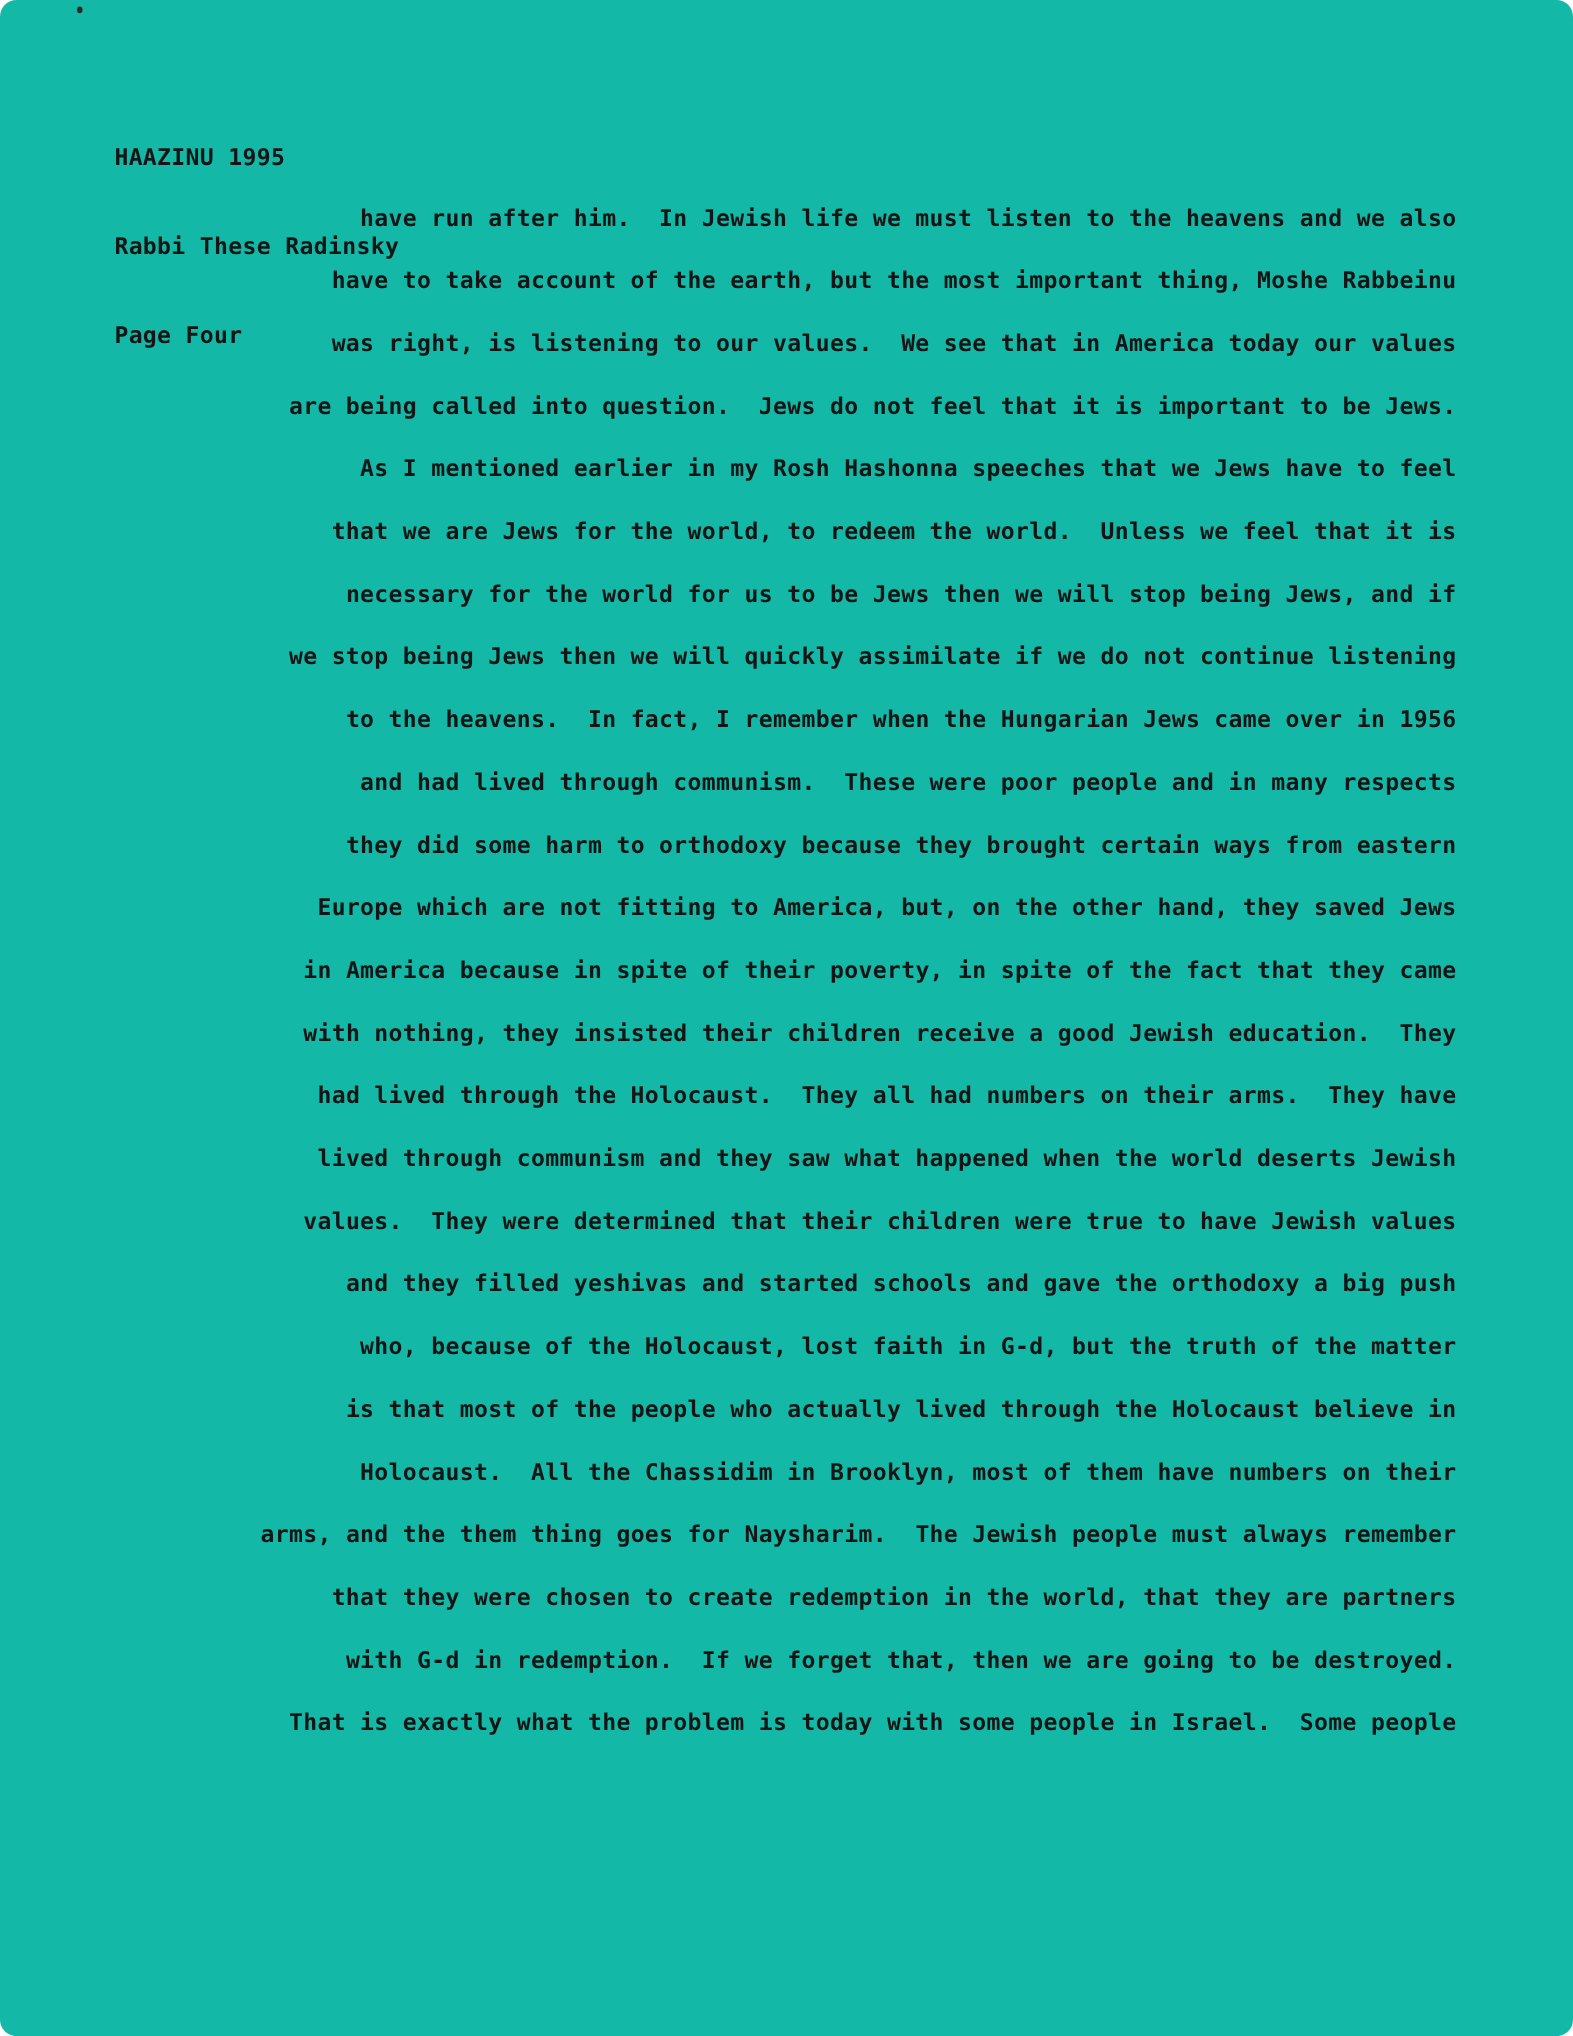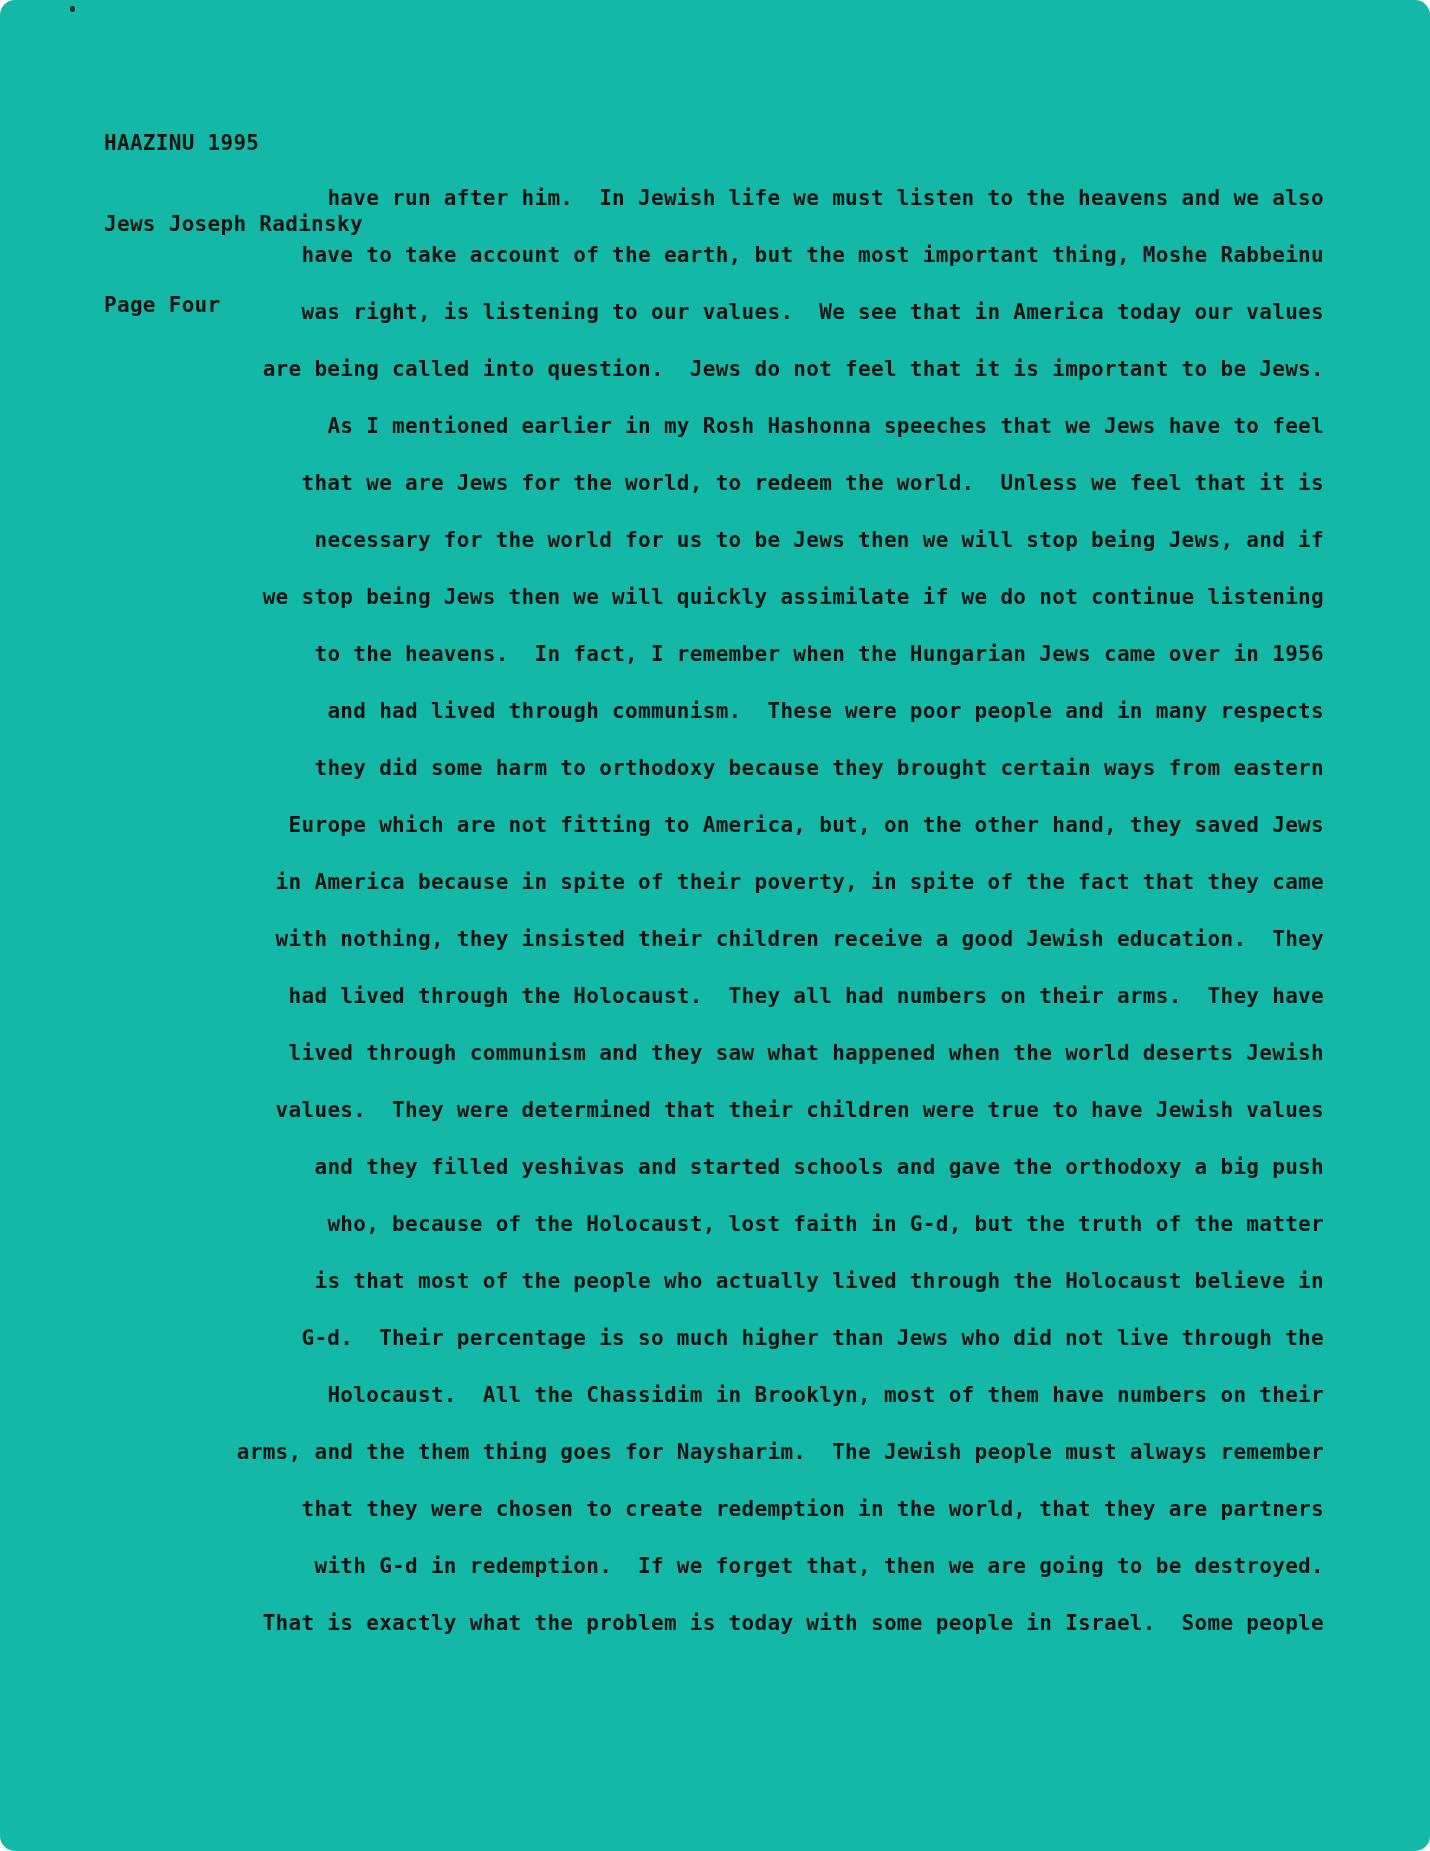--- a/index.html
+++ b/index.html
@@ -52,21 +52,21 @@
   }
 </style>
 </head>
 <body>
 
 <div class="page">
   <div class="speck"></div>
 
   <div class="doc-header">
     <div>HAAZINU 1995</div>
-    <div>Jews Joseph Radinsky</div>
+    <div>Rabbi These Radinsky</div>
     <div>Page Four</div>
   </div>
 
   <div class="doc-body">
       <div class="line">have run after him.  In Jewish life we must listen to the heavens and we also</div>
       <div class="line">have to take account of the earth, but the most important thing, Moshe Rabbeinu</div>
       <div class="line">was right, is listening to our values.  We see that in America today our values</div>
       <div class="line">are being called into question.  Jews do not feel that it is important to be Jews.</div>
       <div class="line">As I mentioned earlier in my Rosh Hashonna speeches that we Jews have to feel</div>
       <div class="line">that we are Jews for the world, to redeem the world.  Unless we feel that it is</div>
@@ -77,20 +77,19 @@
       <div class="line">they did some harm to orthodoxy because they brought certain ways from eastern</div>
       <div class="line">Europe which are not fitting to America, but, on the other hand, they saved Jews</div>
       <div class="line">in America because in spite of their poverty, in spite of the fact that they came</div>
       <div class="line">with nothing, they insisted their children receive a good Jewish education.  They</div>
       <div class="line">had lived through the Holocaust.  They all had numbers on their arms.  They have</div>
       <div class="line">lived through communism and they saw what happened when the world deserts Jewish</div>
       <div class="line">values.  They were determined that their children were true to have Jewish values</div>
       <div class="line">and they filled yeshivas and started schools and gave the orthodoxy a big push</div>
       <div class="line">who, because of the Holocaust, lost faith in G-d, but the truth of the matter</div>
       <div class="line">is that most of the people who actually lived through the Holocaust believe in</div>
-      <div class="line">G-d.  Their percentage is so much higher than Jews who did not live through the</div>
       <div class="line">Holocaust.  All the Chassidim in Brooklyn, most of them have numbers on their</div>
       <div class="line">arms, and the them thing goes for Naysharim.  The Jewish people must always remember</div>
       <div class="line">that they were chosen to create redemption in the world, that they are partners</div>
       <div class="line">with G-d in redemption.  If we forget that, then we are going to be destroyed.</div>
       <div class="line">That is exactly what the problem is today with some people in Israel.  Some people</div>
     </div>
 </div>
 
 </body></html>

